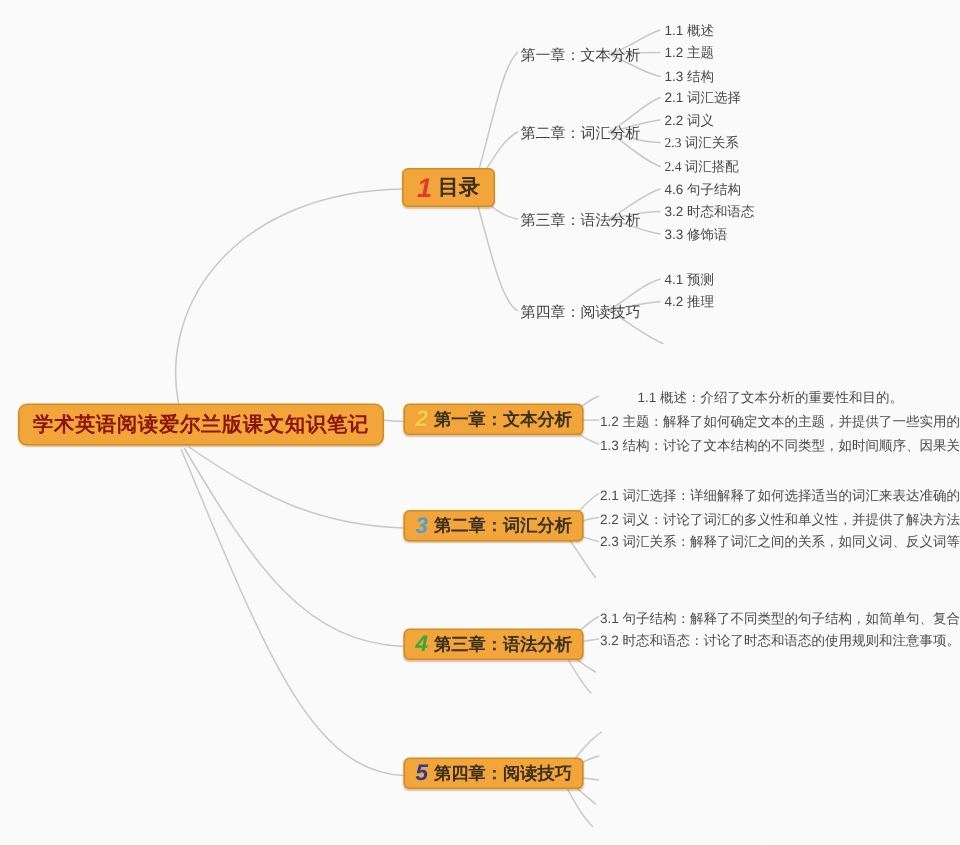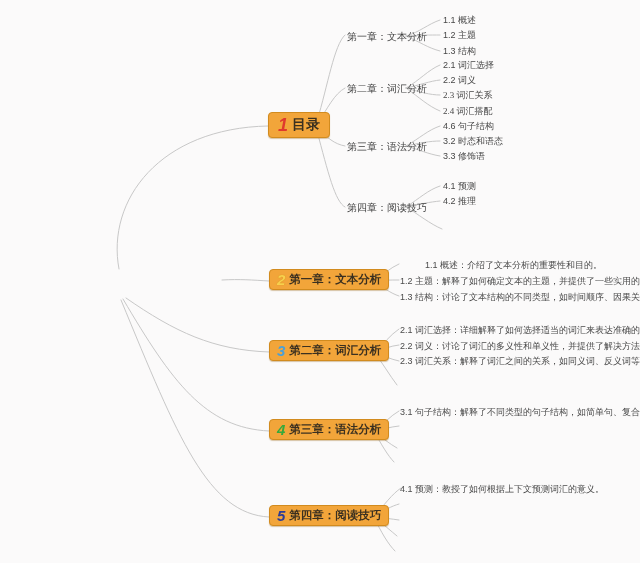--- a/index.html
+++ b/index.html
@@ -111,20 +111,23 @@
     <path d="M 374,431 C 382,438 390,444 397,448"></path>
     <path d="M 374,431 C 381,444 388,456 394,462"></path>
 
     <path d="M 374,517 C 384,505 392,494 401,488"></path>
     <path d="M 374,517 C 384,510 392,506 399,504"></path>
     <path d="M 374,517 C 384,518 392,519 399,520"></path>
     <path d="M 374,517 C 383,524 391,531 397,536"></path>
     <path d="M 374,517 C 381,532 388,544 395,551"></path>
   </svg>
 
+  <div class="root">
+    <span>学术英语阅读爱尔兰版课文知识笔记</span>
+  </div>
 
   <div class="box toc" style="left:268px;top:112px;">
     <span class="num n1">1</span>
     <span class="lbl">目录</span>
   </div>
 
   <div class="chap" style="top:30px;">第一章：文本分析</div>
   <div class="chap" style="top:82px;">第二章：词汇分析</div>
   <div class="chap" style="top:140px;">第三章：语法分析</div>
   <div class="chap" style="top:201px;">第四章：阅读技巧</div>
@@ -159,15 +162,15 @@
     <span class="lbl">第四章：阅读技巧</span>
   </div>
 
   <div class="note" style="top:259px;margin-left:25px;">1.1 概述：介绍了文本分析的重要性和目的。</div>
   <div class="note" style="top:275px;">1.2 主题：解释了如何确定文本的主题，并提供了一些实用的方法。</div>
   <div class="note" style="top:291px;">1.3 结构：讨论了文本结构的不同类型，如时间顺序、因果关系等。</div>
   <div class="note" style="top:324px;">2.1 词汇选择：详细解释了如何选择适当的词汇来表达准确的意思。</div>
   <div class="note" style="top:340px;">2.2 词义：讨论了词汇的多义性和单义性，并提供了解决方法。</div>
   <div class="note" style="top:355px;">2.3 词汇关系：解释了词汇之间的关系，如同义词、反义词等。</div>
   <div class="note" style="top:406px;">3.1 句子结构：解释了不同类型的句子结构，如简单句、复合句等。</div>
-  <div class="note" style="top:483px;">4.1 预测：教授了如何根据上下文预测词汇的意义。</div>
+  <div class="note" style="top:421px;">3.2 时态和语态：讨论了时态和语态的使用规则和注意事项。</div>
 
 </div>
 
 </body></html>

